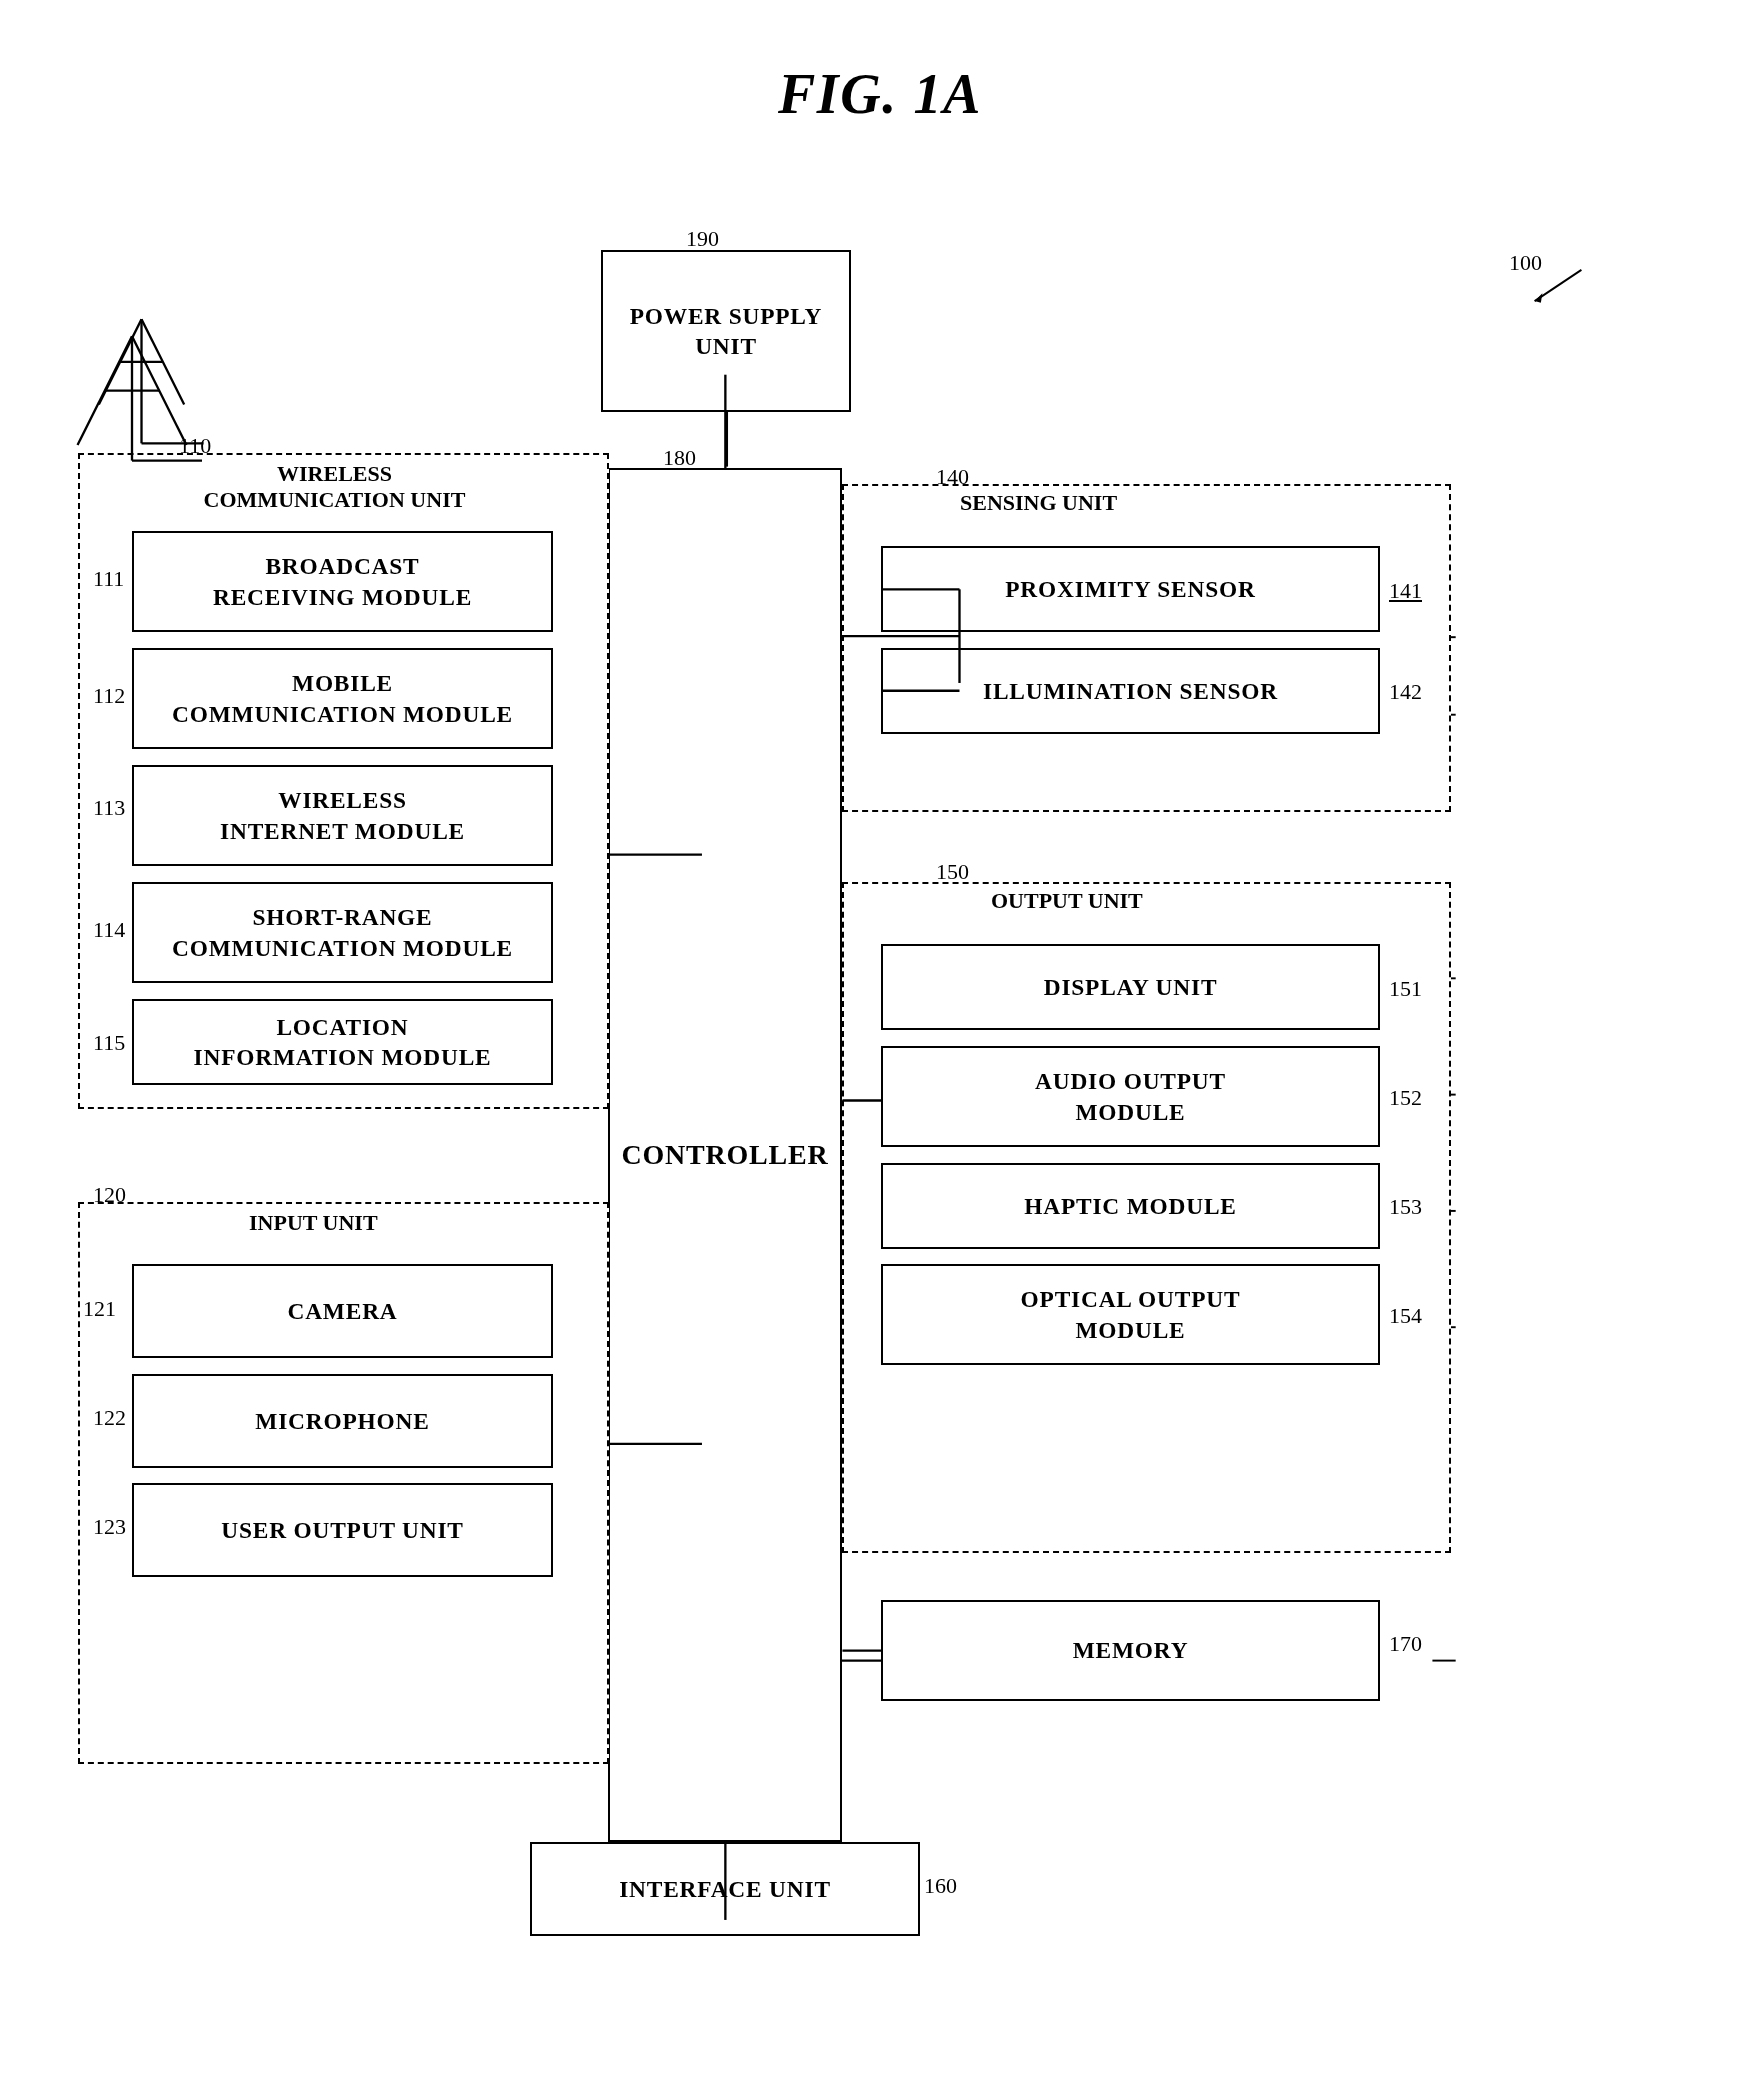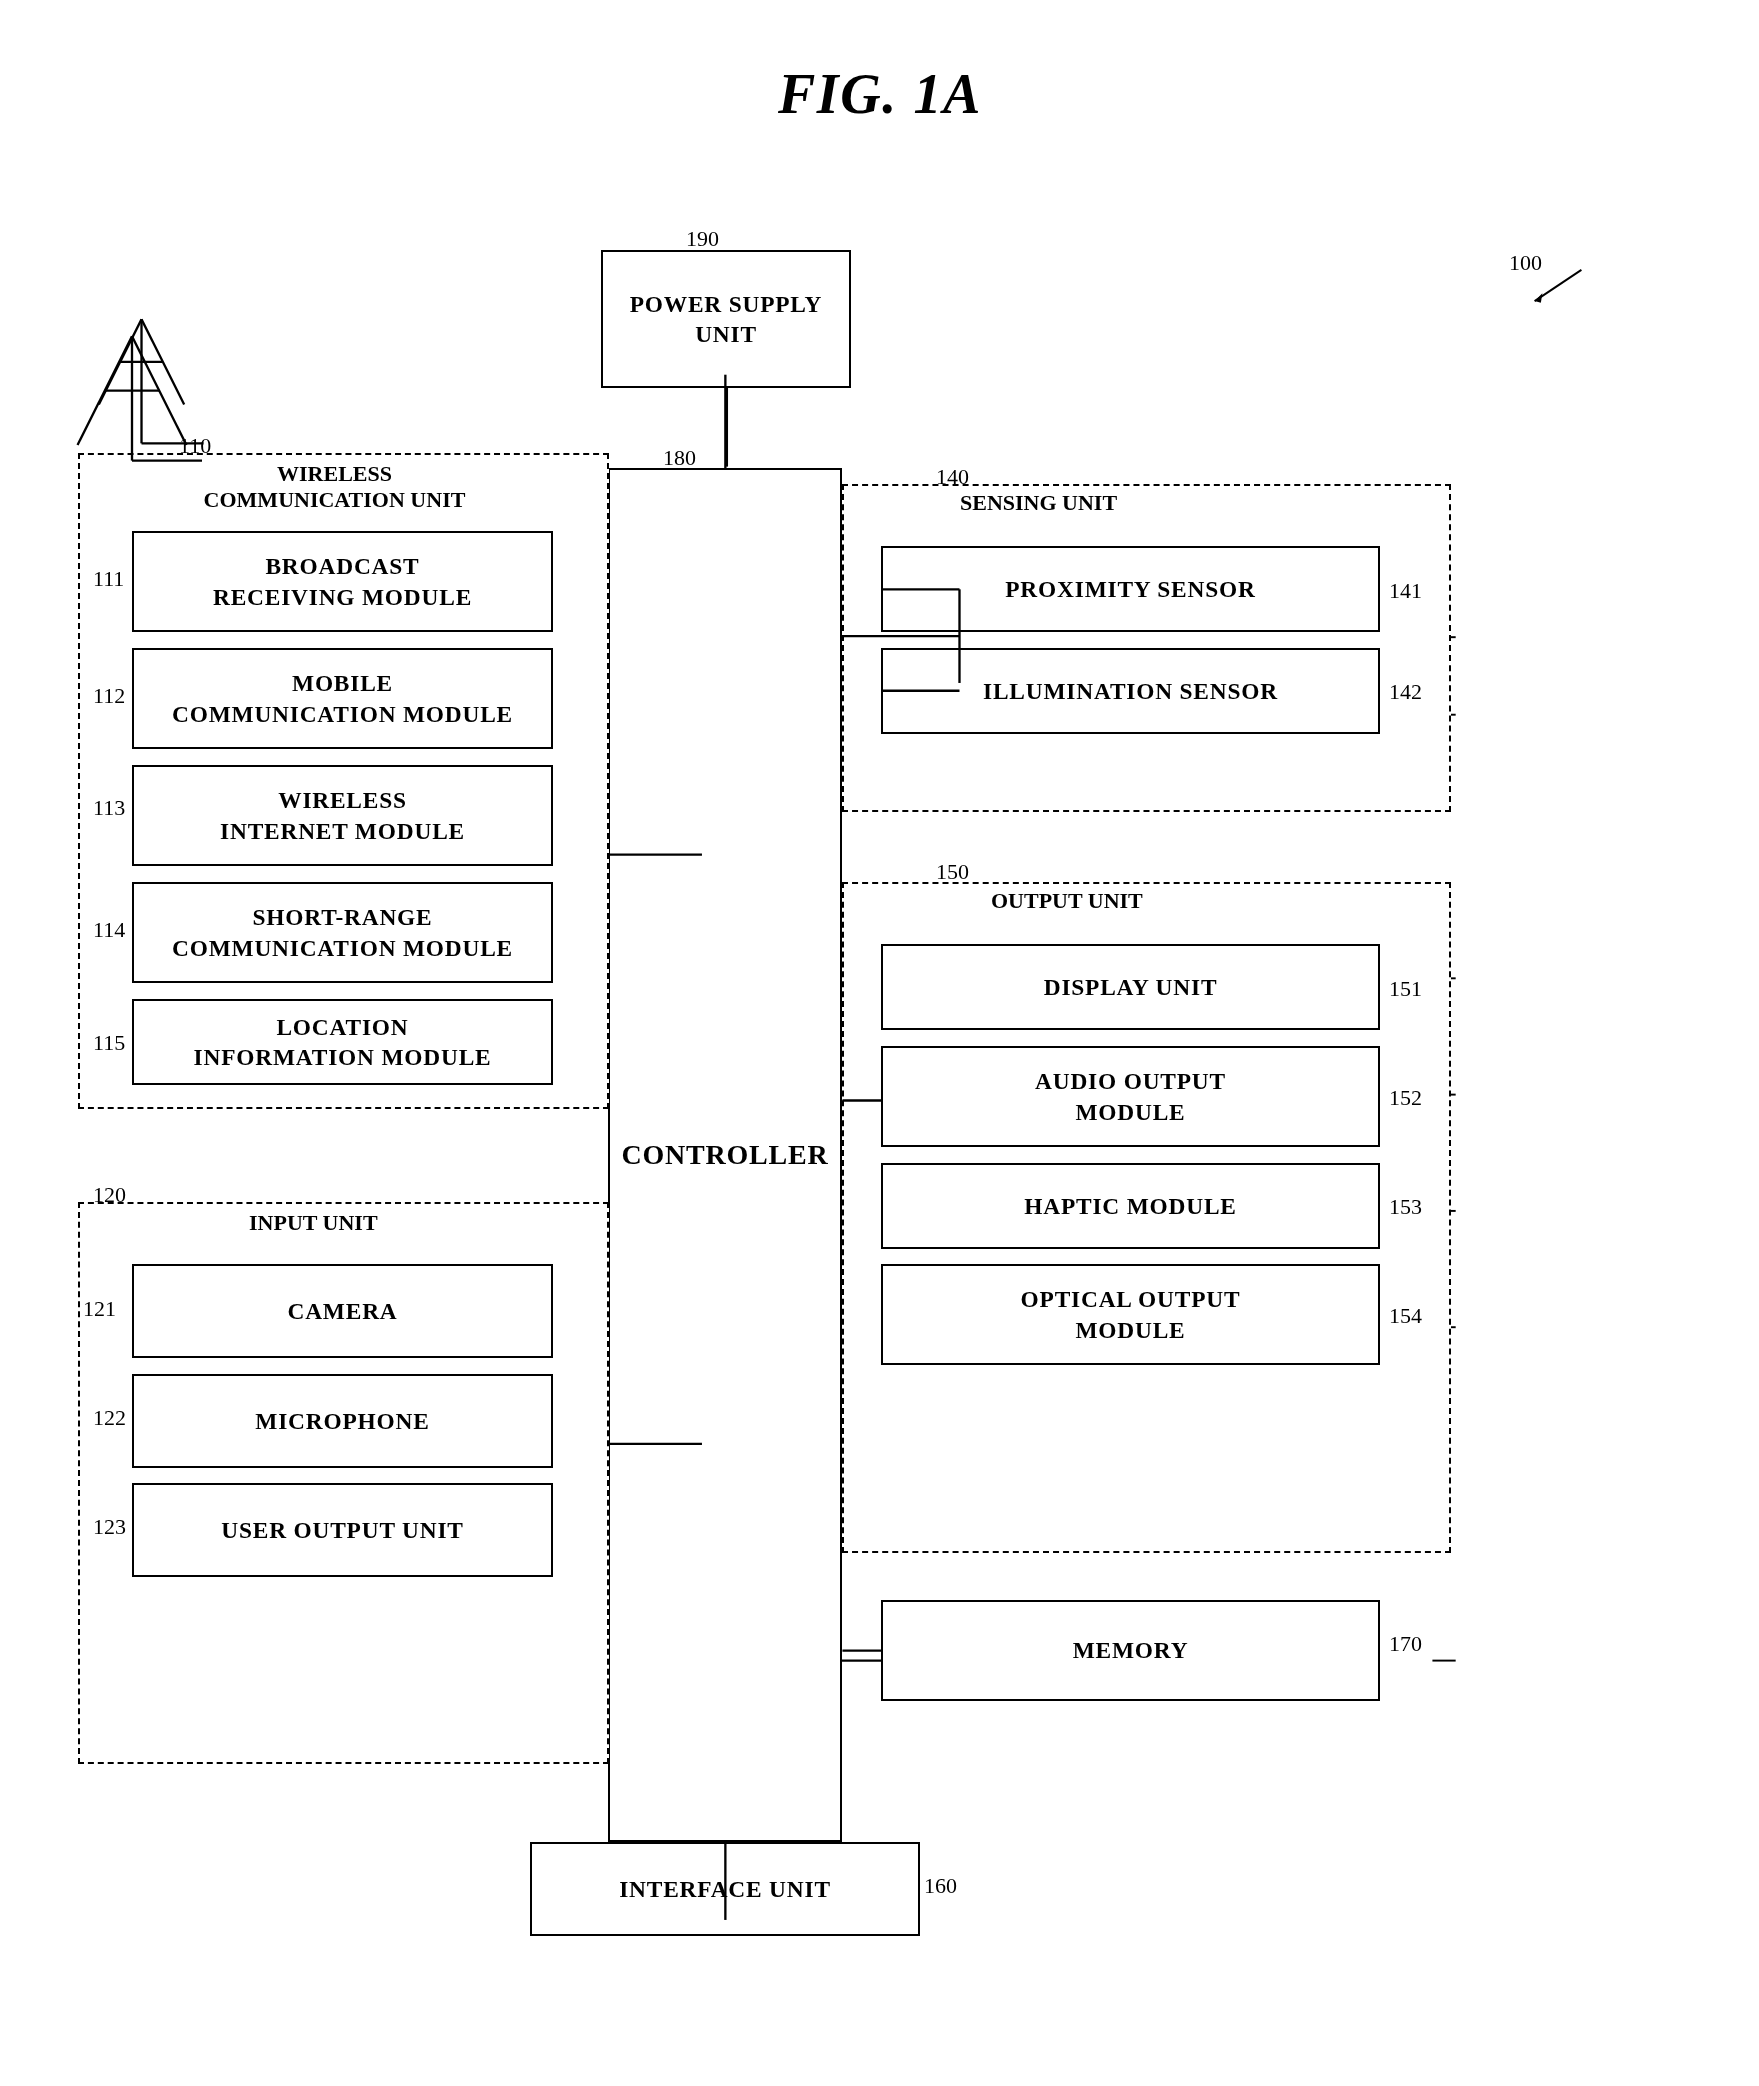--- a/index.html
+++ b/index.html
@@ -120,21 +120,21 @@
     <line x1="1760" y1="1880" x2="1790" y2="1880" stroke="#000" stroke-width="2.5"></line>
   </svg>
 
   <div class="ref-num" style="right:156px; top:47px;">100</div>
 
   <svg style="position:absolute;right:101px;top:59px;width:78px;height:47px;" viewBox="0 0 100 60">
     <line x1="80" y1="10" x2="20" y2="50" stroke="#000" stroke-width="2.5"></line>
     <polygon points="20,50 30,40 28,52" fill="#000"></polygon>
   </svg>
 
-  <div class="box" style="left:539px;top:47px;width:250px;height:138px;">
+  <div class="box" style="left:539px;top:47px;width:250px;height:162px;">
     <span>POWER SUPPLY<br>UNIT</span>
   </div>
   <div class="ref-num" style="left:624px;top:23.4px;">190</div>
 
   <div class="box" style="left:546px;top:265px;width:234px;height:1374px;">
     <span style="font-size:28px;">CONTROLLER</span>
   </div>
   <div class="ref-num" style="left:601px;top:242px;">180</div>
 
   <div class="dashed-box" style="left:15.6px;top:250px;width:531px;height:656px;">
@@ -188,21 +188,21 @@
   <div class="ref-num" style="left:31px;top:1311px;">123</div>
 
   <div class="dashed-box" style="left:780px;top:281px;width:609px;height:328px;">
   </div>
   <div class="label-text" style="left:898px;top:287px;">SENSING UNIT</div>
   <div class="ref-num" style="left:874px;top:261px;">140</div>
 
   <div class="box" style="left:819px;top:343px;width:499px;height:86px;">
     <span>PROXIMITY SENSOR</span>
   </div>
-  <div class="ref-num" style="left:1327px;top:375px;">141</div>
+  <div class="ref-num" style="left:1327px;top:375px;text-decoration:underline;">141</div>
 
   <div class="box" style="left:819px;top:445px;width:499px;height:86px;">
     <span>ILLUMINATION SENSOR</span>
   </div>
   <div class="ref-num" style="left:1327px;top:476px;">142</div>
 
   <div class="dashed-box" style="left:780px;top:679px;width:609px;height:671px;">
   </div>
   <div class="label-text" style="left:929px;top:685px;">OUTPUT UNIT</div>
   <div class="ref-num" style="left:874px;top:656px;">150</div>

